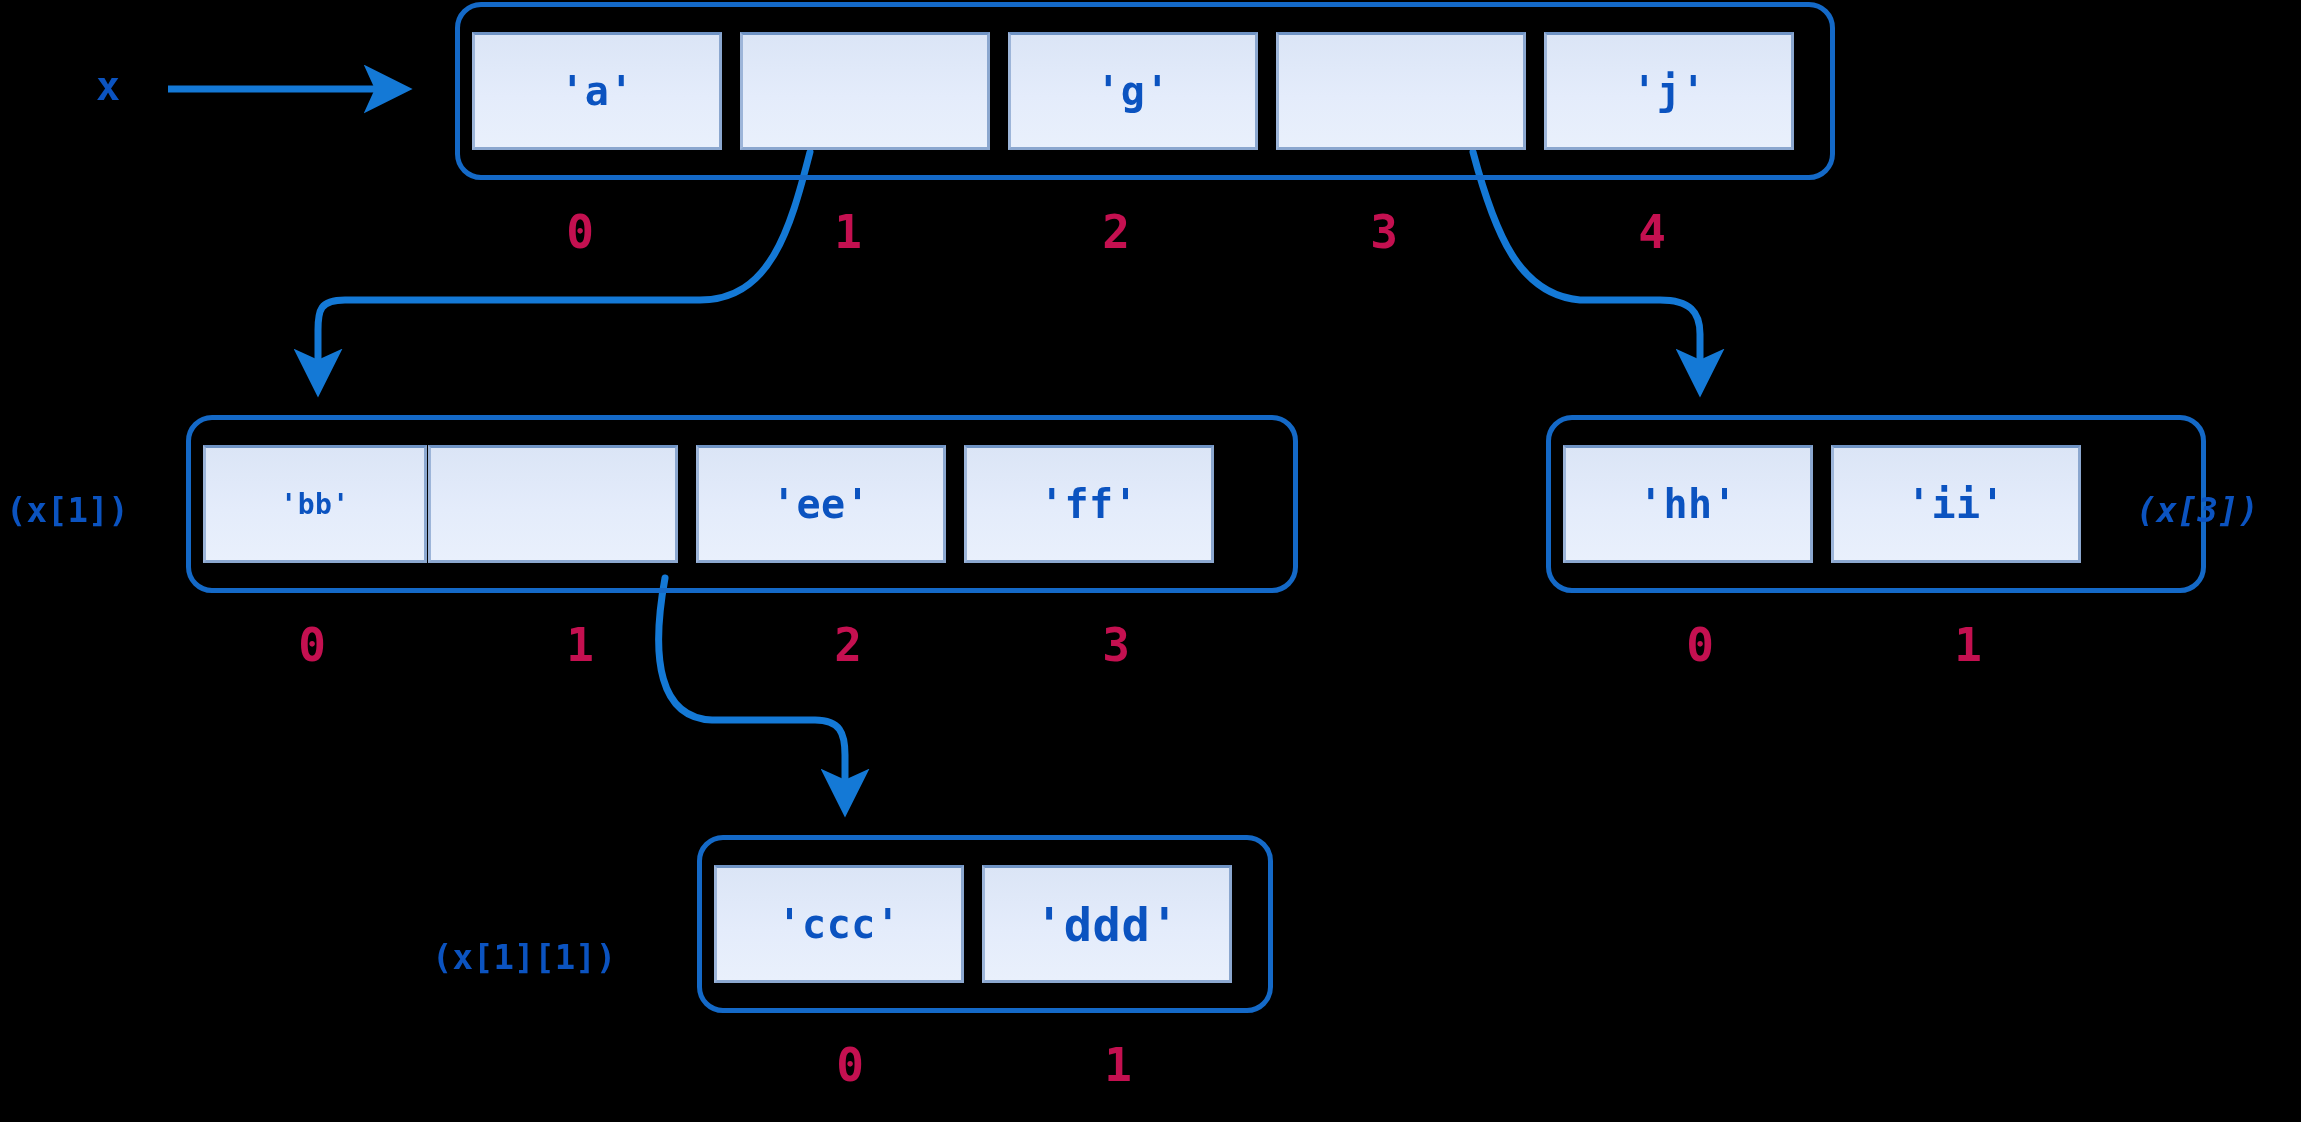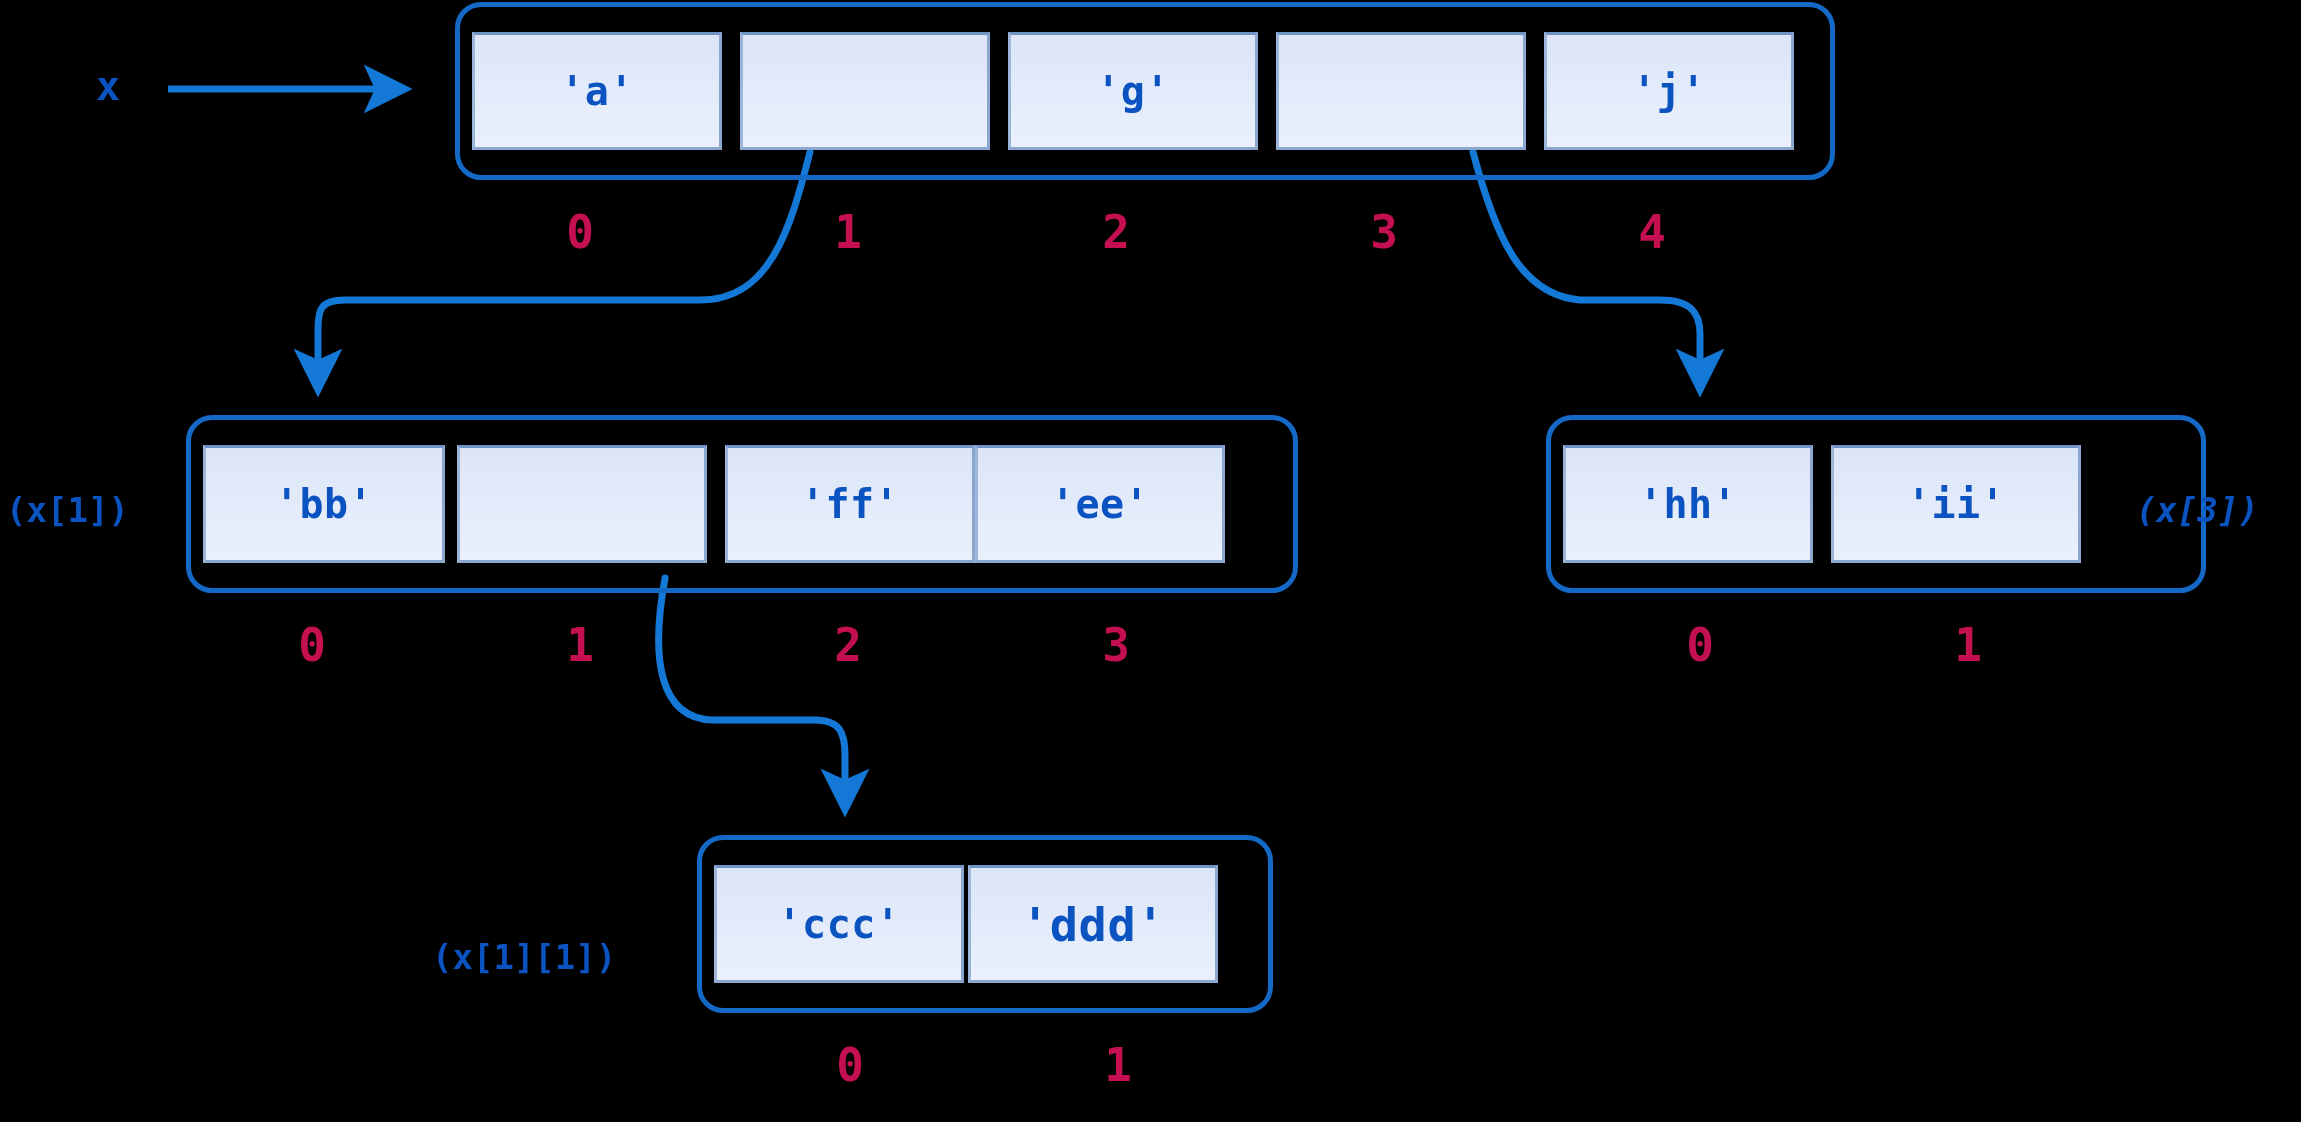--- a/index.html
+++ b/index.html
@@ -120,44 +120,44 @@
 
   <div class="idx" style="left:480px; top:205px; width:200px; font-size:46px;">0</div>
   <div class="idx" style="left:748px; top:205px; width:200px; font-size:46px;">1</div>
   <div class="idx" style="left:1016px; top:205px; width:200px; font-size:46px;">2</div>
   <div class="idx" style="left:1284px; top:205px; width:200px; font-size:46px;">3</div>
   <div class="idx" style="left:1552px; top:205px; width:200px; font-size:46px;">4</div>
 
   <div class="label ref-label" style="left:6px; top:490px;">(x[1])</div>
 
   <div class="array" style="left:186px; top:415px; width:1112px; height:178px;">
-    <div class="cell" style="width:242px; height:118px; font-size:40px; margin-right:12px;">'bb'</div>
+    <div class="cell" style="width:224px; height:118px; font-size:28px; margin-right:1px;">'bb'</div>
     <div class="cell" style="width:250px; height:118px; font-size:40px; margin-right:18px;"></div>
+    <div class="cell" style="width:250px; height:118px; font-size:40px; margin-right:18px;">'ee'</div>
     <div class="cell" style="width:250px; height:118px; font-size:40px;">'ff'</div>
-    <div class="cell" style="width:250px; height:118px; font-size:40px; margin-right:18px;">'ee'</div>
   </div>
 
   <div class="idx" style="left:212px; top:618px; width:200px; font-size:46px;">0</div>
   <div class="idx" style="left:480px; top:618px; width:200px; font-size:46px;">1</div>
   <div class="idx" style="left:748px; top:618px; width:200px; font-size:46px;">2</div>
   <div class="idx" style="left:1016px; top:618px; width:200px; font-size:46px;">3</div>
 
   <div class="array" style="left:1546px; top:415px; width:660px; height:178px;">
     <div class="cell" style="width:250px; height:118px; font-size:40px; margin-right:18px;">'hh'</div>
     <div class="cell" style="width:250px; height:118px; font-size:40px;">'ii'</div>
   </div>
 
   <div class="label ref-label" style="left:2136px; top:490px;font-style:italic;">(x[3])</div>
 
   <div class="idx" style="left:1600px; top:618px; width:200px; font-size:46px;">0</div>
   <div class="idx" style="left:1868px; top:618px; width:200px; font-size:46px;">1</div>
 
   <div class="label ref-label" style="left:432px; top:937px;">(x[1][1])</div>
 
   <div class="array" style="left:697px; top:835px; width:576px; height:178px;">
-    <div class="cell" style="width:250px; height:118px; font-size:40px; margin-right:4px;text-align:center;">'ccc'</div>
+    <div class="cell" style="width:250px; height:118px; font-size:40px; margin-right:18px;text-align:center;">'ccc'</div>
     <div class="cell" style="width:250px; height:118px; font-size:47px;">'ddd'</div>
   </div>
 
   <div class="idx" style="left:750px; top:1038px; width:200px; font-size:46px;">0</div>
   <div class="idx" style="left:1018px; top:1038px; width:200px; font-size:46px;">1</div>
 
 </div>
 
 </body></html>

